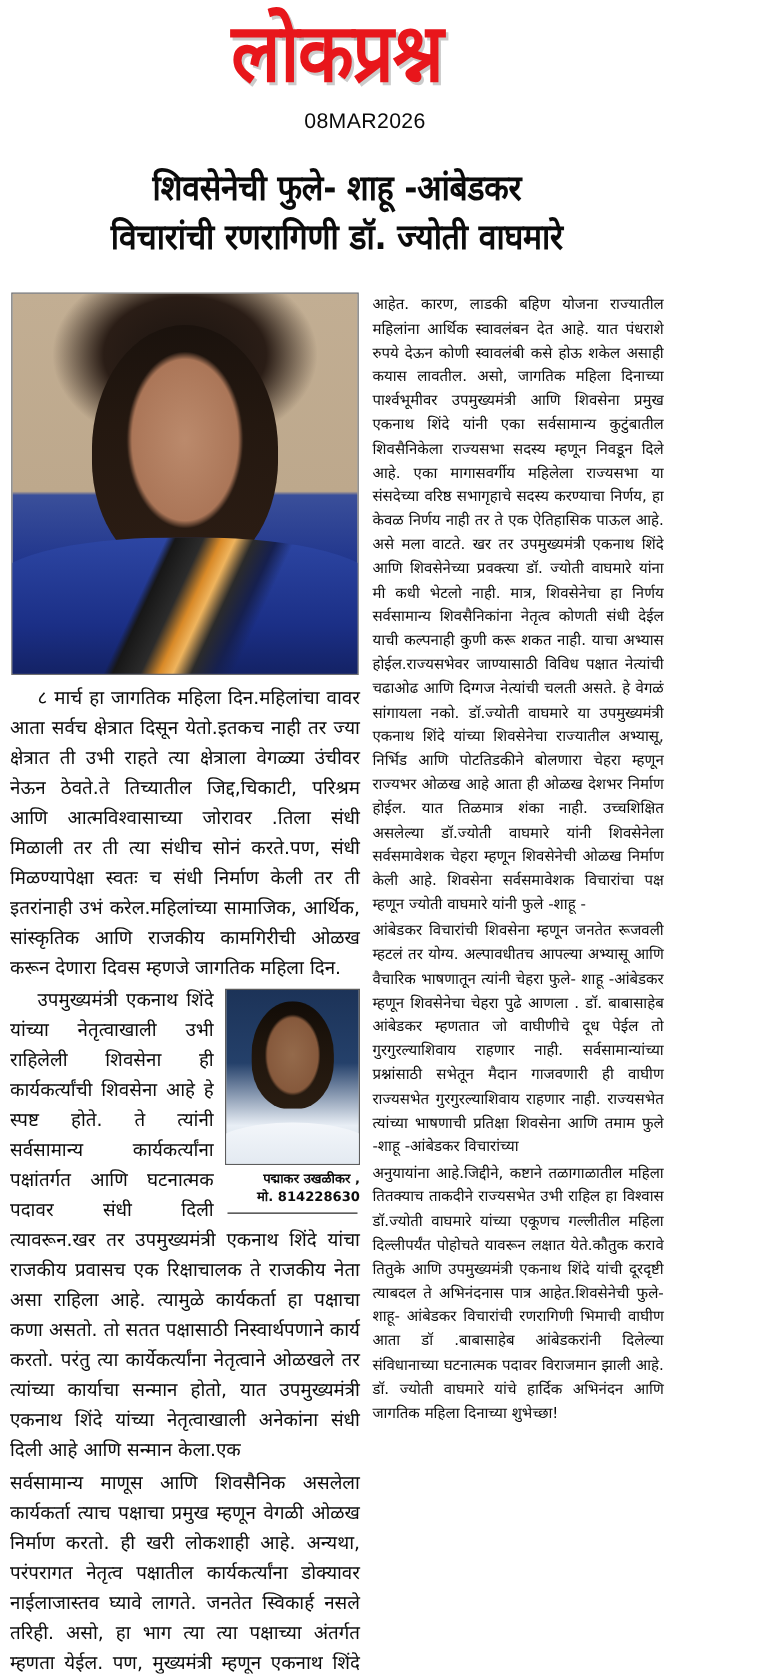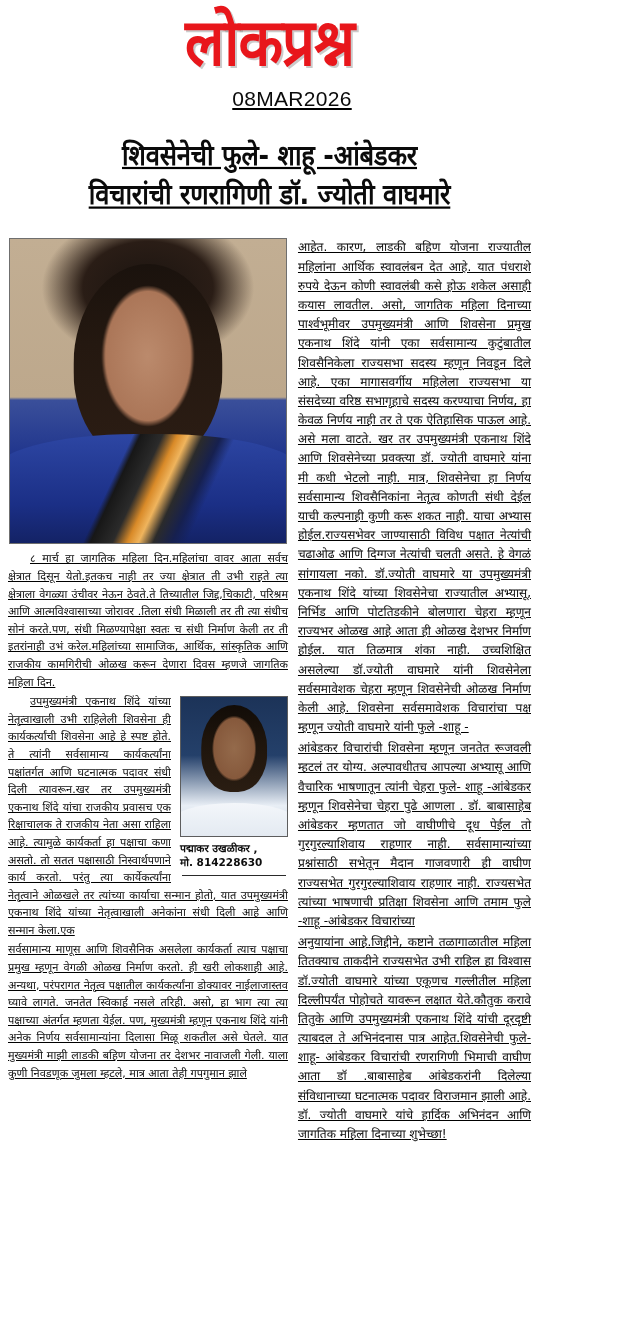--- a/index.html
+++ b/index.html
@@ -8,21 +8,20 @@
     height: 1339px;
     background: #ffffff;
     font-family: "Liberation Sans", "DejaVu Sans", sans-serif;
   }
   .page {
     position: relative;
     width: 539px;
     height: 1339px;
     background: #ffffff;
     overflow: hidden;
-    text-decoration: underline;
   }
 
   
   .masthead {
     width: 100%;
     padding-top: 10px;
     text-align: center;
   }
   .masthead-logo {
     display: inline-block;
@@ -32,21 +31,21 @@
     font-size: 58px;
     line-height: 1.0;
     letter-spacing: -1px;
     text-shadow: 2px 2px 0 rgba(140,140,140,0.45);
     transform: scaleY(1.12);
     transform-origin: center top;
   }
   .masthead-date {
     margin-top: 19px;
     font-family: "Liberation Sans", sans-serif;
-    font-size: 21px;
+    font-size: 17px;
     font-weight: 500;
     color: #0a0a0a;
     letter-spacing: 0.3px;
     padding-left: 45px;
   }
 
   
   .headline {
     margin: 24px 26px 0 26px;
     text-align: center;
@@ -143,36 +142,36 @@
   .photo-inset::after {
     content: "";
     position: absolute;
     left: -10%; bottom: -10%;
     width: 120%; height: 34%;
     background: linear-gradient(to bottom, #f3f6fa 0%, #dde5ee 100%);
     border-radius: 50% 50% 0 0 / 42% 42% 0 0;
   }
   .inset-caption {
     margin-top: 4px;
-    text-align: left;
+    text-align: right;
     font-family: "DejaVu Sans", sans-serif;
     font-weight: bold;
     font-size: 10.5px;
     line-height: 1.35;
     color: #0d0d0d;
   }
   .inset-rule {
     margin: 5px 2px 0 2px;
     border-top: 1px solid #2a2a2a;
   }
 
   
   .para {
     font-family: "DejaVu Sans", sans-serif;
-    font-size: 11px;
+    font-size: 15px;
     line-height: 1.60;
     color: #0c0c0c;
     text-align: justify;
     text-justify: inter-word;
     text-indent: 22px;
     margin-bottom: 2px;
     hyphens: none;
   }
   .col-right .para { font-size: 12px; line-height: 1.60; }
   .para.no-indent { text-indent: 0; }

